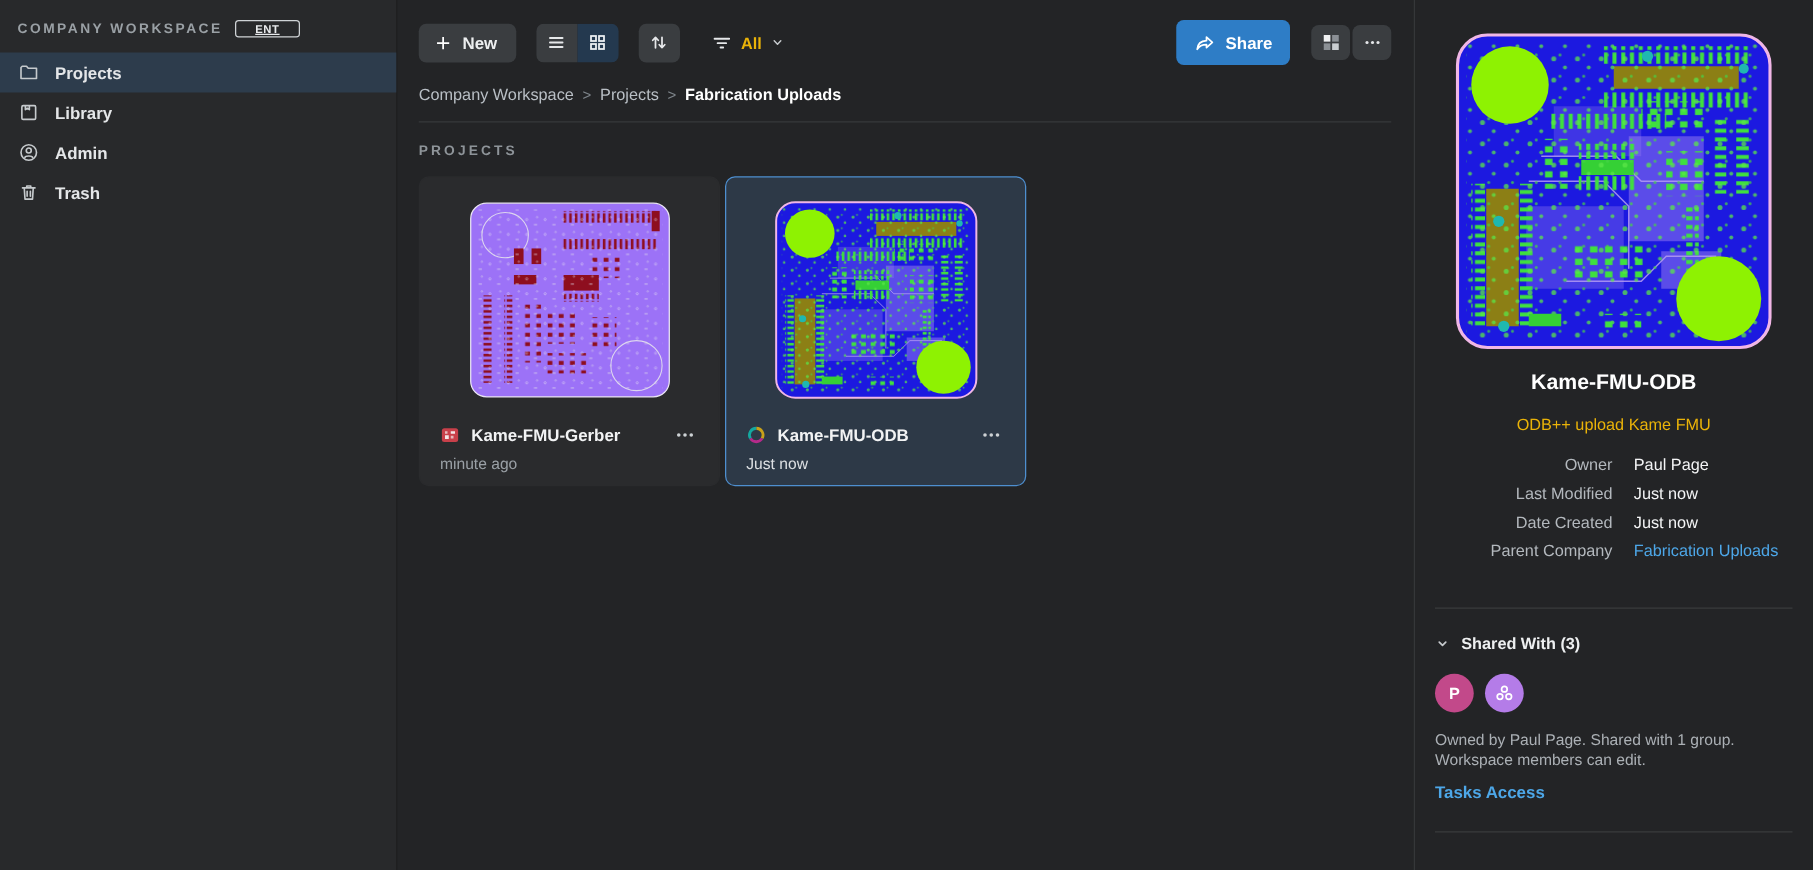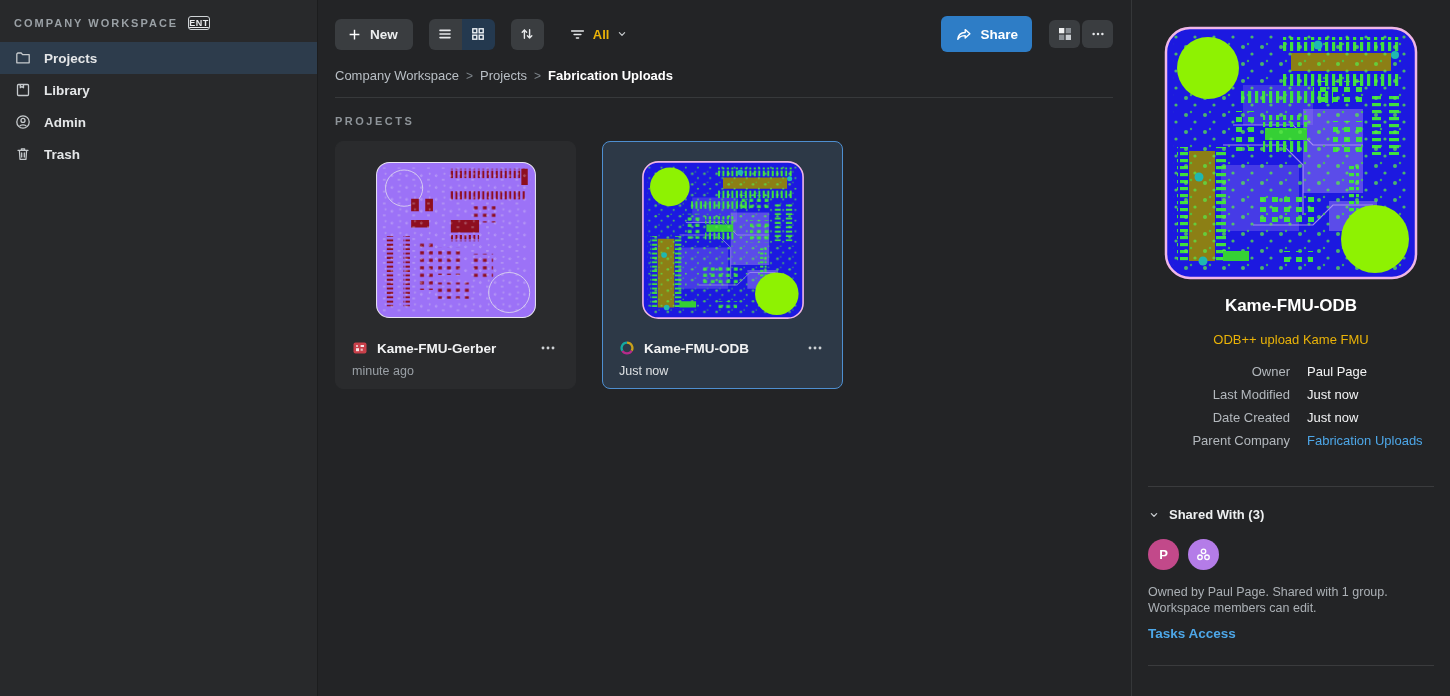--- a/index.html
+++ b/index.html
@@ -11,21 +11,21 @@
     display:flex;
     overflow:hidden;
     font-size:13px;
   }
   svg { display:block; }
 
   
   .sidebar { width:318px; min-width:318px; background:#28292b; border-right:1px solid #1c1d1e; padding-top:12px; }
   .sidebar-header { display:flex; align-items:center; gap:10px; padding:4px 14px 12px 14px; }
   .ws-label { font-size:11px; font-weight:bold; letter-spacing:2px; color:#9aa0a5; }
-  .ent-badge { font-size:9px; font-weight:bold; color:#e9ebed; border:1.5px solid #cfd3d6; border-radius:3px; padding:1px 0; letter-spacing:0.5px;text-decoration:underline; }
+  .ent-badge { font-size:9px; font-weight:bold; color:#e9ebed; border:1.5px solid #cfd3d6; border-radius:3px; padding:1px 15px; letter-spacing:0.5px;text-decoration:underline; }
   .nav-item { display:flex; align-items:center; gap:13px; height:32px; padding:0 15px; cursor:pointer; color:#e4e6e8; font-weight:600; font-size:13.5px; }
   .nav-item .nav-icon { color:#c6cacd; }
   .nav-item.active { background:#2d3c4c; }
 
   
   .main { flex:1; padding:16px 18px 8px 17px; min-width:0; }
   .toolbar { display:flex; align-items:center; }
   .btn { background:#3a3d40; border:none; border-radius:6px; color:#eceeef; display:flex; align-items:center; justify-content:center; cursor:pointer; font-family:inherit; }
   .btn-new { height:31px; padding:0 15px 0 12px; gap:8px; font-size:13.5px; font-weight:600; margin-right:16px; }
   .toggle-group { display:flex; border-radius:6px; overflow:hidden; margin-right:16px; }
@@ -39,21 +39,21 @@
   .icon-btn { width:31px; height:28px; border-radius:6px; }
   .icon-btn + .icon-btn { margin-left:2px; }
 
   .breadcrumb { display:flex; align-items:center; gap:7px; margin-top:16px; font-size:13px; color:#b9bfc5; }
   .breadcrumb .sep { color:#7e858b; font-size:12px; }
   .breadcrumb .current { color:#ffffff; font-weight:600; }
   .bc-link { cursor:pointer; }
   .main-divider { border:none; border-top:1px solid #37393b; margin-top:14px; }
 
   .section-label { margin-top:17px; font-size:11px; font-weight:bold; letter-spacing:2.5px; color:#8e9499; }
-  .cards { display:flex; gap:26px; margin-top:14px; }
+  .cards { display:flex; gap:4px; margin-top:14px; }
   .card { width:241px; height:248px; background:#2a2b2d; border:1px solid #2a2b2d; border-radius:8px; padding:16px; cursor:pointer; }
   .card.selected { background:#2d3947; border:1px solid #4e8fd0; }
   .card-thumb { width:164px; height:160px; margin:2px auto 0 auto; }
   .card-title-row { display:flex; align-items:center; gap:9px; margin-top:19px; }
   .card-name { font-size:13.5px; font-weight:600; color:#f2f3f4; white-space:nowrap; overflow:hidden; flex:1; }
   .card-menu { color:#cdd1d4; cursor:pointer; padding:2px; }
   .card-time { margin-top:7px; font-size:12.5px; color:#9aa0a6; }
   .card.selected .card-time { color:#dde0e3; }
 
   

